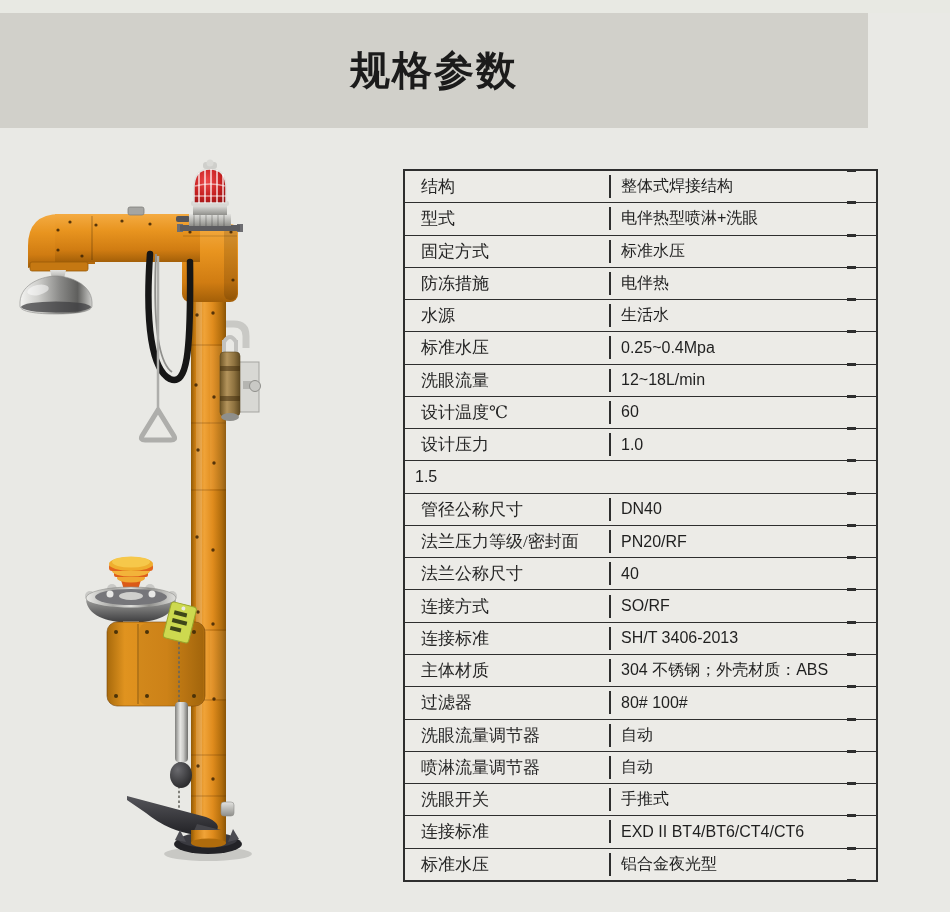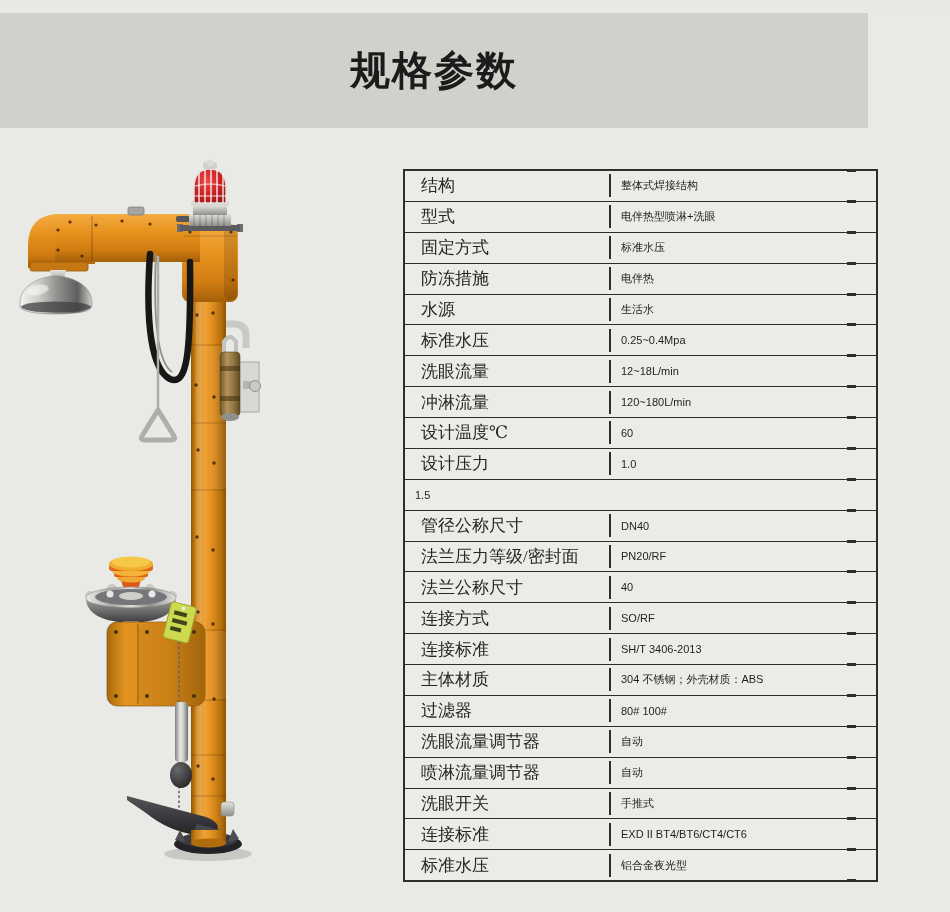--- a/index.html
+++ b/index.html
@@ -50,21 +50,21 @@
   }
   .spec-label{
     width:206px;flex:none;box-sizing:border-box;border-right:2px solid #2e2e2e;
     padding-left:16px;display:flex;align-items:center;
     font-family:"Liberation Serif","DejaVu Serif",serif;
     font-size:17px;color:#262626;white-space:nowrap;overflow:hidden;
   }
   .spec-value{
     flex:1;box-sizing:border-box;padding-left:10px;display:flex;align-items:center;
     font-family:"Liberation Sans","DejaVu Sans",sans-serif;
-    font-size:11px;color:#1f1f1f;white-space:nowrap;overflow:hidden;
+    font-size:16px;color:#1f1f1f;white-space:nowrap;overflow:hidden;
   }
 </style>
 </head>
 <body>
 
 <div class="top-strip"></div>
 
 <div class="header-band">
   <h1 class="page-title">规格参数</h1>
 </div>
@@ -365,24 +365,20 @@
     <div class="spec-row">
       <div class="spec-label">标准水压</div>
       <div class="spec-value">0.25~0.4Mpa</div>
     </div>
 
     <div class="spec-row">
       <div class="spec-label">洗眼流量</div>
       <div class="spec-value">12~18L/min</div>
     </div>
 
-    <div class="spec-row">
-      <div class="spec-label">冲淋流量</div>
-      <div class="spec-value">120~180L/min</div>
-    </div>
 
     <div class="spec-row">
       <div class="spec-label">设计温度℃</div>
       <div class="spec-value">60</div>
     </div>
 
     <div class="spec-row">
       <div class="spec-label">设计压力</div>
       <div class="spec-value">1.0</div>
     </div>

